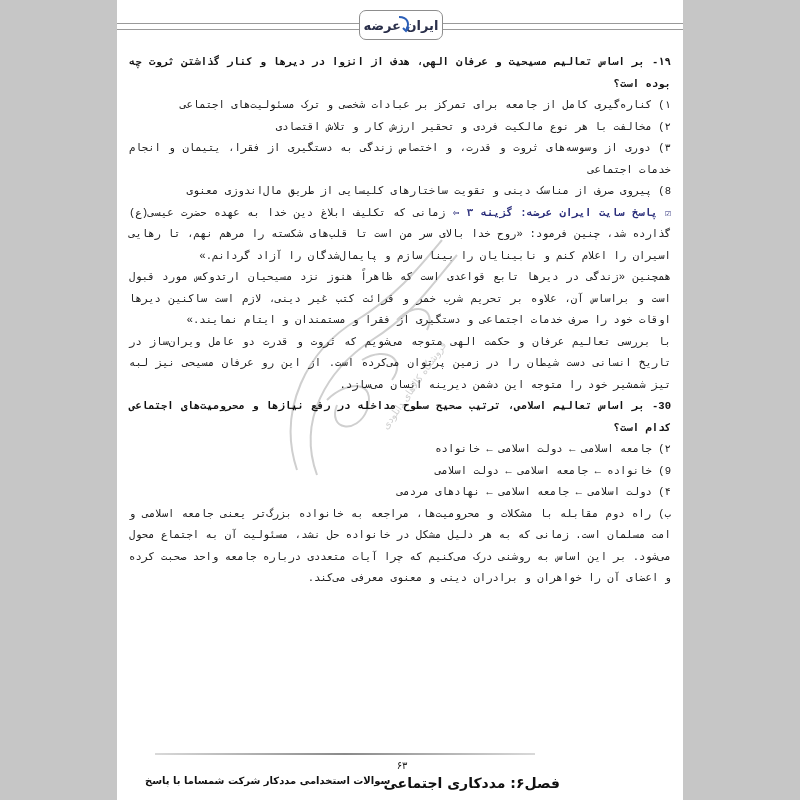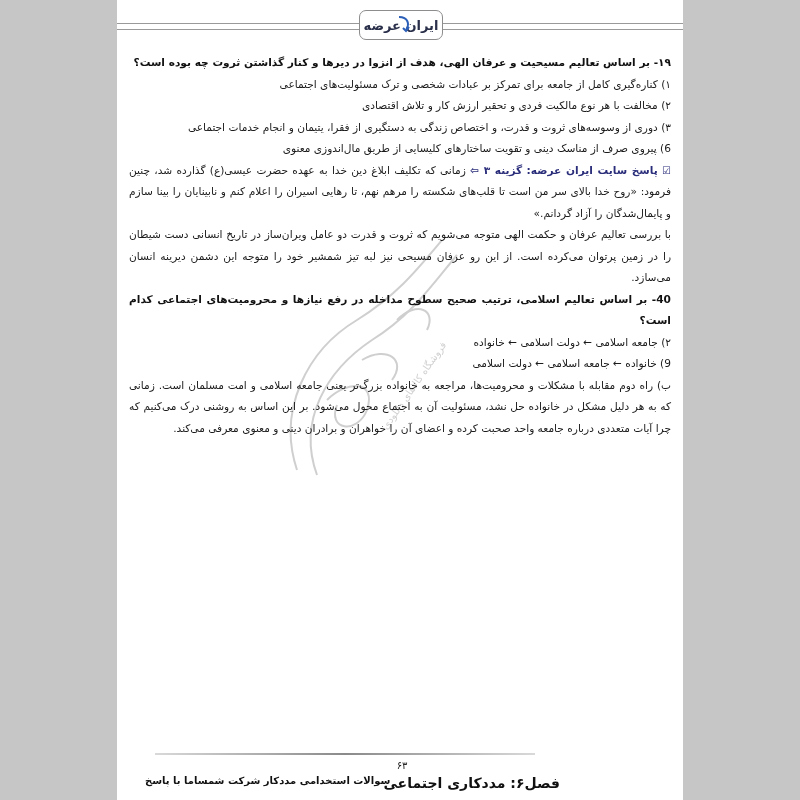--- a/index.html
+++ b/index.html
@@ -31,23 +31,23 @@
     letter-spacing: -0.3px;
   }
   .logo-arrow {
     position: absolute; left: 36px; top: 4px; width: 16px; height: 18px;
   }
   .content {
     position: absolute; left: 12px; right: 12px; top: 52px;
     direction: rtl; text-align: justify;
     font-size: 10.6px; line-height: 21.5px; color: #1b1b1b;
   }
-  .content p { margin: 0; }
+  .content p { margin: 0; font-family: Liberation Mono, monospace; }
   .q { font-weight: bold; color: #111; }
-  .opt { text-align: right; }
+  .opt { }
   .ans-label { color: #2a2d7a; font-weight: bold; }
   .ans-icon { color: #2a2d7a; font-size: 10px; }
   .watermark {
     position: absolute; left: 150px; top: 230px; width: 200px; height: 250px;
     pointer-events: none; opacity: 0.35;
   }
   .footer-rule {
     position: absolute; left: 38px; width: 380px; top: 753px; height: 2px;
     background: linear-gradient(to right, #d9d9d9, #8a8a8a 50%, #d9d9d9);
   }
@@ -90,35 +90,37 @@
 
   <div class="content">
 
     <p class="q">
       <span>۱۹-</span>
       <span>بر اساس تعالیم مسیحیت و عرفان الهی، هدف از انزوا در دیرها و کنار گذاشتن ثروت چه بوده است؟</span>
     </p>
     <p class="opt">۱) کناره‌گیری کامل از جامعه برای تمرکز بر عبادات شخصی و ترک مسئولیت‌های اجتماعی</p>
     <p class="opt">۲) مخالفت با هر نوع مالکیت فردی و تحقیر ارزش کار و تلاش اقتصادی</p>
     <p class="opt">۳) دوری از وسوسه‌های ثروت و قدرت، و اختصاص زندگی به دستگیری از فقرا، یتیمان و انجام خدمات اجتماعی</p>
-    <p class="opt">6) پیروی صرف از مناسک دینی و تقویت ساختارهای کلیسایی از طریق مال‌اندوزی معنوی</p>
+    <p class="opt">8) پیروی صرف از مناسک دینی و تقویت ساختارهای کلیسایی از طریق مال‌اندوزی معنوی</p>
     <p>
       <span class="ans-icon">☑</span>
       <span class="ans-label">پاسخ سایت ایران عرضه:</span>
       <span class="ans-label">گزینه ۳ ⇦</span>
       <span>زمانی که تکلیف ابلاغ دین خدا به عهده حضرت عیسی(ع) گذارده شد، چنین فرمود: «روح خدا بالای سر من است تا قلب‌های شکسته را مرهم نهم، تا رهایی اسیران را اعلام کنم و نابینایان را بینا سازم و پایمال‌شدگان را آزاد گردانم.»</span>
     </p>
+    <p>همچنین «زندگی در دیرها تابع قواعدی است که ظاهراً هنوز نزد مسیحیان ارتدوکس مورد قبول است و براساس آن، علاوه بر تحریم شرب خمر و قرائت کتب غیر دینی، لازم است ساکنین دیرها اوقات خود را صرف خدمات اجتماعی و دستگیری از فقرا و مستمندان و ایتام نمایند.»</p>
     <p>با بررسی تعالیم عرفان و حکمت الهی متوجه می‌شویم که ثروت و قدرت دو عامل ویران‌ساز در تاریخ انسانی دست شیطان را در زمین پرتوان می‌کرده است. از این رو عرفان مسیحی نیز لبه تیز شمشیر خود را متوجه این دشمن دیرینه انسان می‌سازد.</p>
 
     <p class="q">
-      <span>40-</span>
+      <span>30-</span>
       <span>بر اساس تعالیم اسلامی، ترتیب صحیح سطوح مداخله در رفع نیازها و محرومیت‌های اجتماعی کدام است؟</span>
     </p>
     <p class="opt">۲) جامعه اسلامی ← دولت اسلامی ← خانواده</p>
     <p class="opt">9) خانواده ← جامعه اسلامی ← دولت اسلامی</p>
+    <p class="opt">۴) دولت اسلامی ← جامعه اسلامی ← نهادهای مردمی</p>
     <p>ب) راه دوم مقابله با مشکلات و محرومیت‌ها، مراجعه به خانواده بزرگ‌تر یعنی جامعه اسلامی و امت مسلمان است. زمانی که به هر دلیل مشکل در خانواده حل نشد، مسئولیت آن به اجتماع محول می‌شود. بر این اساس به روشنی درک می‌کنیم که چرا آیات متعددی درباره جامعه واحد صحبت کرده و اعضای آن را خواهران و برادران دینی و معنوی معرفی می‌کند.</p>
   </div>
 
   <div class="footer-rule"></div>
   <div class="page-number">۶۳</div>
   <div class="footer-left">سوالات استخدامی مددکار شرکت شمساما با پاسخ</div>
   <div class="footer-right">فصل۶: مددکاری اجتماعی</div>
 </div>
 
 </body></html>

